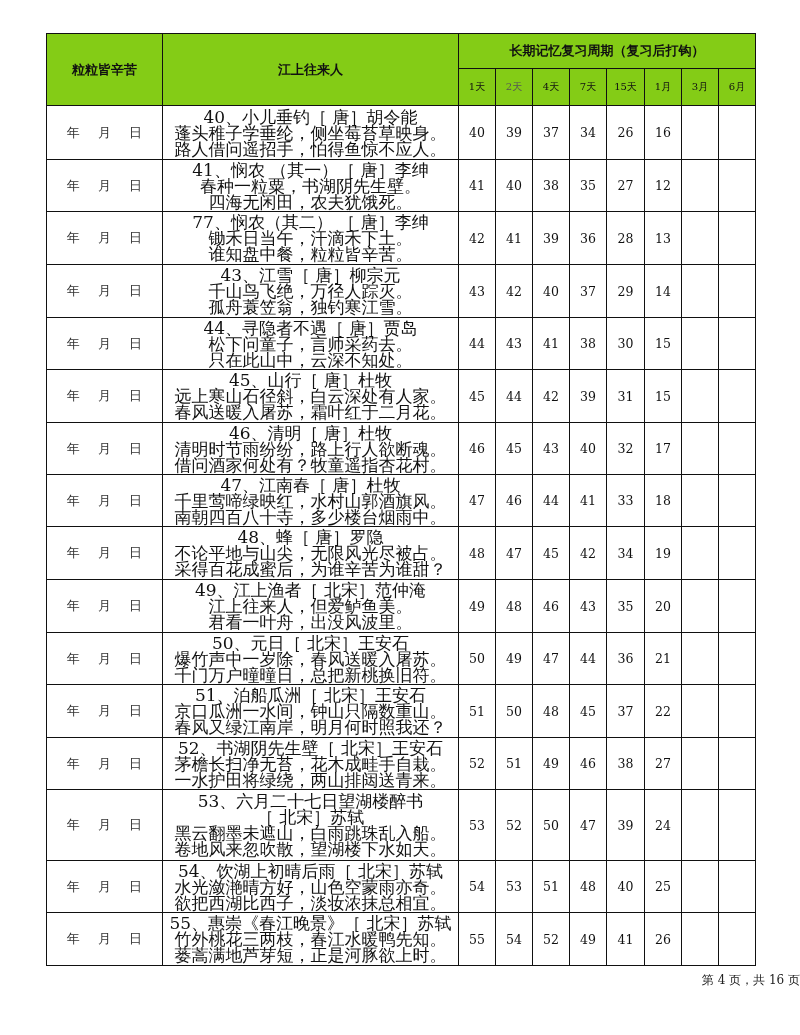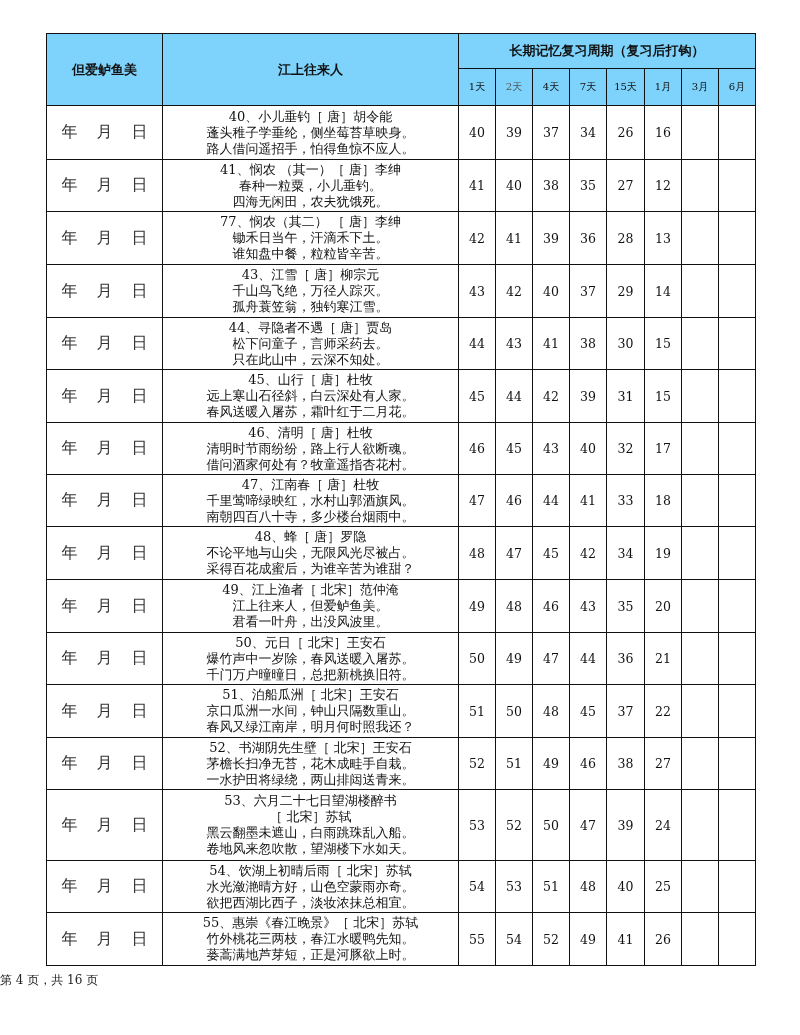--- a/index.html
+++ b/index.html
@@ -3,29 +3,29 @@
   <meta charset="utf-8">
   <style>
     html, body { margin:0; padding:0; background:#ffffff; }
     body { width:800px; height:1035px; position:relative; overflow:hidden;
            font-family:"DejaVu Serif", "Liberation Serif", serif; color:#111; }
     .page { position:absolute; left:0; top:0; width:800px; height:1035px; }
     table.review { position:absolute; left:46px; top:33px; border-collapse:collapse;
                    table-layout:fixed; width:710px; }
     table.review td, table.review th { border:1.6px solid #111; padding:0; text-align:center;
                    vertical-align:middle; }
-    th { background:#7dd3fc; font-family:"DejaVu Sans", "Liberation Sans", sans-serif;
+    th { background:#84cc16; font-family:"DejaVu Sans", "Liberation Sans", sans-serif;
          font-weight:bold; font-size:13px; }
     th.sub { font-family:"DejaVu Serif", "Liberation Serif", serif; font-weight:normal; font-size:10px; }
     th.sub.light { color:#555; }
-    td.date { font-family:"DejaVu Sans", "Liberation Sans", sans-serif; font-size:16px; color:#333; word-spacing:14px; }
-    td.content { font-size:13px; line-height:16px; white-space:nowrap; overflow:hidden;margin-left:46px; }
+    td.date { font-family:"DejaVu Sans", "Liberation Sans", sans-serif; font-size:13px; color:#333; word-spacing:14px; }
+    td.content { font-size:17px; line-height:16px; white-space:nowrap; overflow:hidden;margin-left:46px; }
     td.content div { height:16px; }
     td.num { font-size:12.5px; }
-    .footer { position:absolute; top:972px; left:0; width:800px; text-align:left;
+    .footer { position:absolute; top:972px; left:0; width:800px; text-align:right;
               font-size:12px; color:#222; }
   </style>
 </head>
 <body>
 
 <div class="page">
   <table class="review">
     <colgroup>
       <col style="width:116px">
         <col style="width:296px">
@@ -33,21 +33,21 @@
         <col style="width:37px">
         <col style="width:37px">
         <col style="width:37px">
       <col style="width:38px">
         <col style="width:37px">
         <col style="width:37px">
         <col style="width:37px">
     </colgroup>
     <thead>
       <tr style="height:35px">
-        <th rowspan="2">但爱鲈鱼美</th>
+        <th rowspan="2">粒粒皆辛苦</th>
         <th rowspan="2">江上往来人</th>
         <th colspan="8">长期记忆复习周期（复习后打钩）</th>
       </tr>
       <tr style="height:37px">
         <th class="sub">1天</th>
         <th class="sub light">2天</th>
         <th class="sub">4天</th>
         <th class="sub">7天</th>
         <th class="sub">15天</th>
         <th class="sub">1月</th>
@@ -69,21 +69,21 @@
           <td class="num">34</td>
           <td class="num">26</td>
           <td class="num">16</td>
           <td class="num"></td>
           <td class="num"></td>
         </tr>
         <tr style="height: 52px;">
           <td class="date">年   月   日</td>
           <td class="content">
             <div>41、悯农 （其一）［ 唐］李绅</div>
-            <div>春种一粒粟，小儿垂钓。</div>
+            <div>春种一粒粟，书湖阴先生壁。</div>
             <div>四海无闲田，农夫犹饿死。</div>
           </td>
           <td class="num">41</td>
           <td class="num">40</td>
           <td class="num">38</td>
           <td class="num">35</td>
           <td class="num">27</td>
           <td class="num">12</td>
           <td class="num"></td>
           <td class="num"></td>

